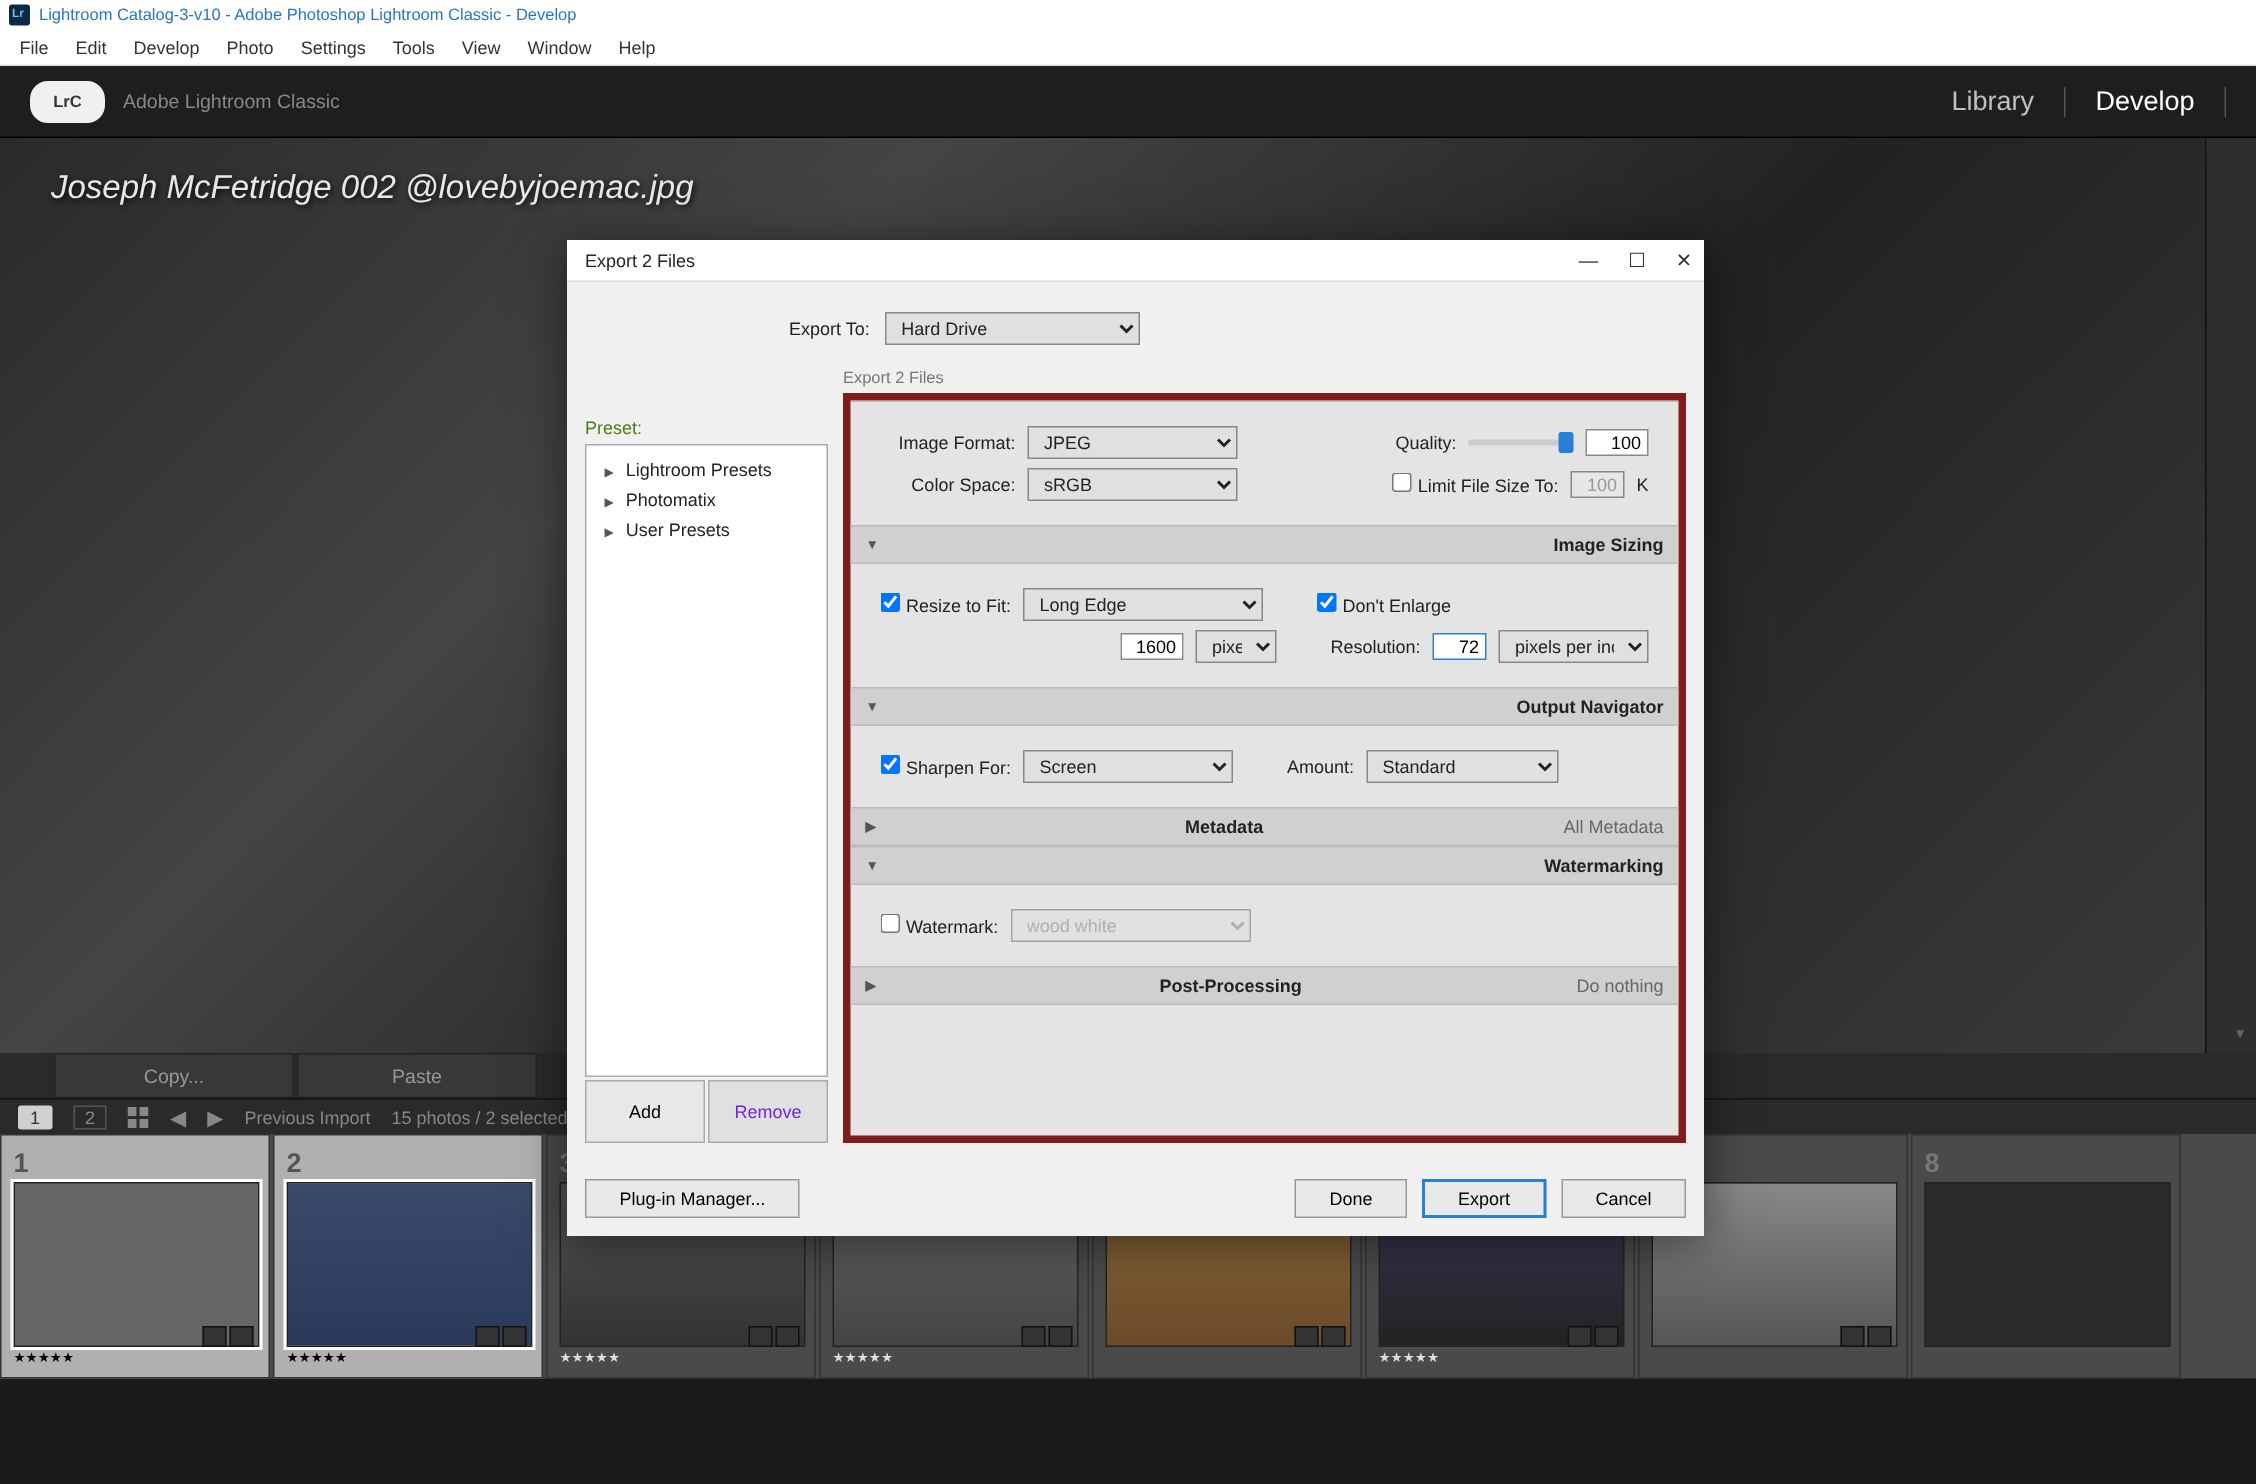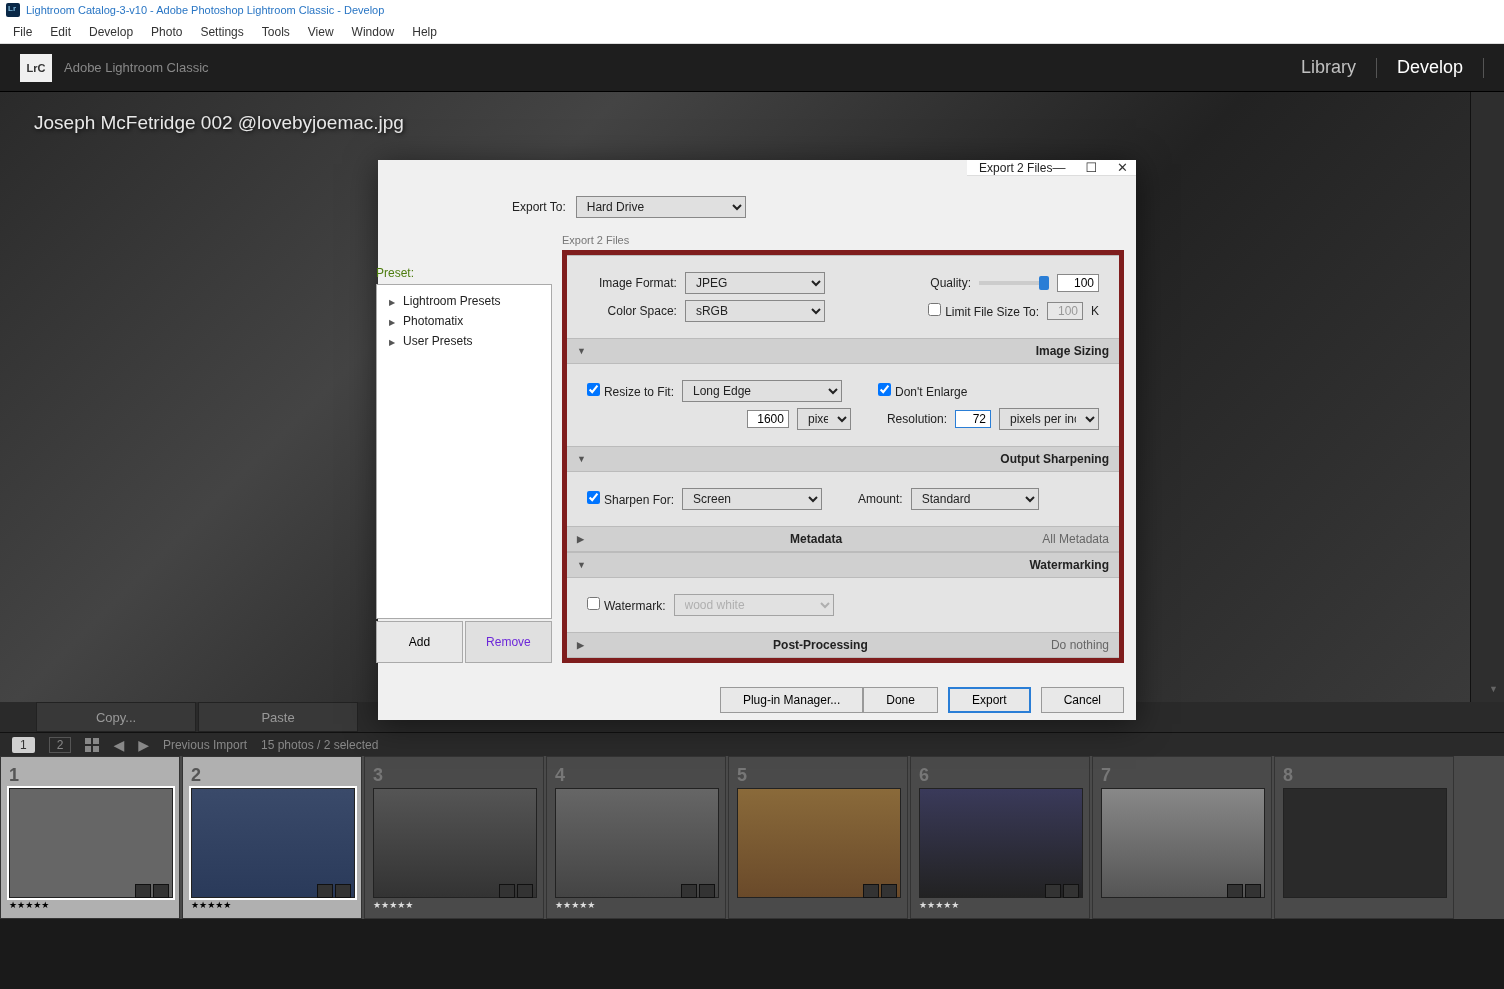--- a/index.html
+++ b/index.html
@@ -8,37 +8,37 @@
 .titlebar { background: #fff; height: 20px; display: flex; align-items: center; padding: 0 6px; }
 .titlebar-icon { width: 14px; height: 14px; background: #0a2847; margin-right: 6px; border-radius: 2px; position: relative; }
 .titlebar-icon::after { content: "Lr"; color: #7eb8da; font-size: 8px; position: absolute; top: 1px; left: 2px; font-weight: bold; }
 .titlebar-text { color: #2875c4; font-size: 11px; }
 
 .menubar { background: #fff; height: 24px; display: flex; align-items: center; padding: 0 4px; border-bottom: 1px solid #ddd; }
 .menubar span { padding: 3px 9px; color: #333; font-size: 12px; cursor: pointer; }
 
 .header { background: #1e1e1e; height: 48px; display: flex; align-items: center; justify-content: space-between; padding: 0 20px; border-bottom: 1px solid #000; }
 .header-left { display: flex; align-items: center; gap: 12px; }
-.app-icon { width: 32px; height: 28px; background: #f0f0f0; border-radius: 0; display: flex; align-items: center; justify-content: center; color: #333; font-weight: bold; font-size: 11px; }
+.app-icon { width: 50px; height: 28px; background: #f0f0f0; border-radius: 12px; display: flex; align-items: center; justify-content: center; color: #333; font-weight: bold; font-size: 11px; }
 .header-right { display: flex; align-items: center; gap: 20px; color: #c0c0c0; font-size: 18px; }
 .header-right .active { color: #fff; }
 .hdr-divider { width: 1px; height: 20px; background: #555; }
 
 .main { display: flex; height: 610px; }
 
 .left-panel { width: 372px; background: #2e2e2e; border-right: 1px solid #111; }
 .nav-header { background: #383838; height: 28px; display: flex; align-items: center; padding: 0 14px; justify-content: space-between; border-bottom: 1px solid #222; }
 .nav-title { color: #aaa; font-size: 14px; }
 .nav-zoom { display: flex; gap: 12px; color: #888; font-size: 11px; }
 .nav-zoom .active { color: #ddd; }
 .nav-preview { margin: 12px 20px; height: 210px; background: #333; border: 2px solid #d0d0d0; }
 .filmstrip-space { height: 300px; margin: 0 20px; background: #111; }
 
 .center { flex: 1; position: relative; background: #1a1a1a; }
-.filename { position: absolute; top: 20px; left: 34px; color: #e8e8e8; font-size: 19px; font-weight: 300; text-shadow: 1px 1px 4px rgba(0,0,0,0.9); z-index: 1; }
+.filename { position: absolute; top: 20px; left: 34px; color: #e8e8e8; font-size: 22px; font-weight: 300; text-shadow: 1px 1px 4px rgba(0,0,0,0.9); z-index: 1; font-style: italic; }
 .bg-image { position: absolute; inset: 0; background: linear-gradient(135deg,#2a2a2a 0%,#444 30%,#222 60%,#3a3a3a 100%); }
 
 .right-panel-strip { width: 34px; background: #2e2e2e; border-left: 1px solid #111; position: relative; }
 
 .actions { height: 30px; background: #2a2a2a; display: flex; gap: 2px; padding: 0 36px; }
 .action-btn { flex: 0 0 160px; background: #383838; color: #999; display: flex; align-items: center; justify-content: center; font-size: 13px; border: 1px solid #222; cursor: pointer; }
 
 .status-bar { background: #2a2a2a; height: 24px; display: flex; align-items: center; gap: 14px; padding: 0 12px; font-size: 12px; color: #888; border-top: 1px solid #111; }
 .status-bar .page { background: #d0d0d0; color: #333; padding: 1px 8px; border-radius: 2px; }
 .status-bar .page2 { border: 1px solid #555; padding: 0 7px; }
@@ -50,21 +50,21 @@
 .thumb.sel { background: #b0b0b0; }
 .thumb-num { color: #777; font-size: 18px; font-weight: bold; }
 .thumb.sel .thumb-num { color: #555; }
 .thumb-img { width: 164px; height: 110px; background: #666; margin: 2px 0; border: 1px solid #222; }
 .thumb.sel .thumb-img { outline: 2px solid #fff; }
 .thumb-rating { color: #000; font-size: 9px; margin-top: 2px; }
 .thumb-badges { position: absolute; right: 10px; bottom: 20px; display: flex; gap: 2px; }
 .badge { width: 16px; height: 14px; background: #333; border: 1px solid #111; }
 
 
-.dialog { position: absolute; left: 378px; top: 160px; width: 758px; height: 560px; background: #f0f0f0; box-shadow: 0 4px 30px rgba(0,0,0,0.5); display: flex; flex-direction: column; z-index: 100; align-items: flex-end; }
+.dialog { position: absolute; left: 378px; top: 160px; width: 758px; height: 664px; background: #f0f0f0; box-shadow: 0 4px 30px rgba(0,0,0,0.5); display: flex; flex-direction: column; z-index: 100; }
 .dlg-title { height: 28px; background: #fff; display: flex; align-items: center; justify-content: space-between; padding: 0 8px 0 12px; border-bottom: 1px solid #ddd; }
 .dlg-title-text { color: #222; font-size: 12px; }
 .win-ctrl { display: flex; gap: 20px; color: #333; font-size: 13px; }
 .win-ctrl span { cursor: pointer; }
 
 .dlg-body { flex: 1; display: flex; flex-direction: column; padding: 12px; }
 .export-to { display: flex; align-items: center; gap: 10px; justify-content: flex-start; padding-left: 136px; margin: 8px 0 16px 0; }
 .export-to label { color: #222; font-size: 12px; }
 .dlg-select { background: #e0e0e0; border: 1px solid #888; padding: 2px 6px; font-size: 12px; color: #222; }
 .dlg-select.wide { width: 170px; }
@@ -314,21 +314,21 @@
               <input class="num-input" value="1600" style="">
               <select class="dlg-select sel-xs"><option>pixels</option></select>
               <span style="width:20px;"></span>
               <label>Resolution:</label>
               <input class="num-input focus" style="width: 36px;" value="72">
               <select class="dlg-select sel-px"><option>pixels per inch</option></select>
             </div>
           </div>
 
           <div class="section-hdr">
-              <span>Output Sharpening</span>
+              <span>Output Navigator</span>
             </div>
           <div class="section-body">
             <div class="row">
               <label><input type="checkbox" checked="" style=""><span>Sharpen For:</span></label>
               <select class="dlg-select sel-sm"><option>Screen</option></select>
               <span style="width:20px;"></span>
               <label>Amount:</label>
               <select class="dlg-select" style="width:128px;"><option>Standard</option></select>
             </div>
           </div>

